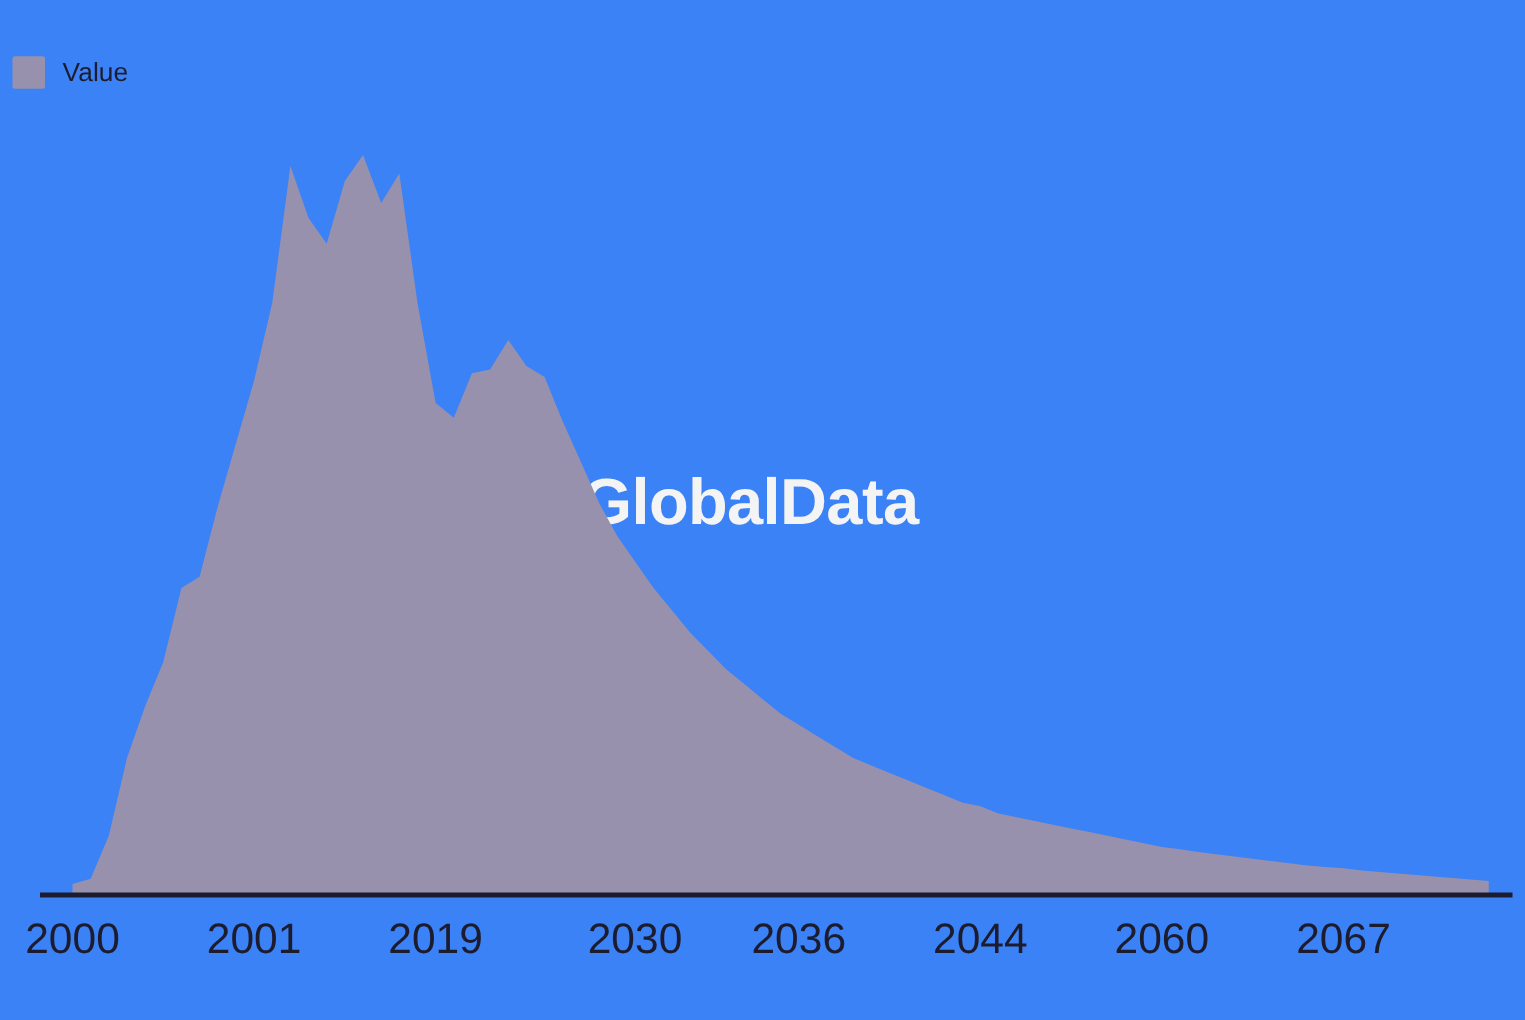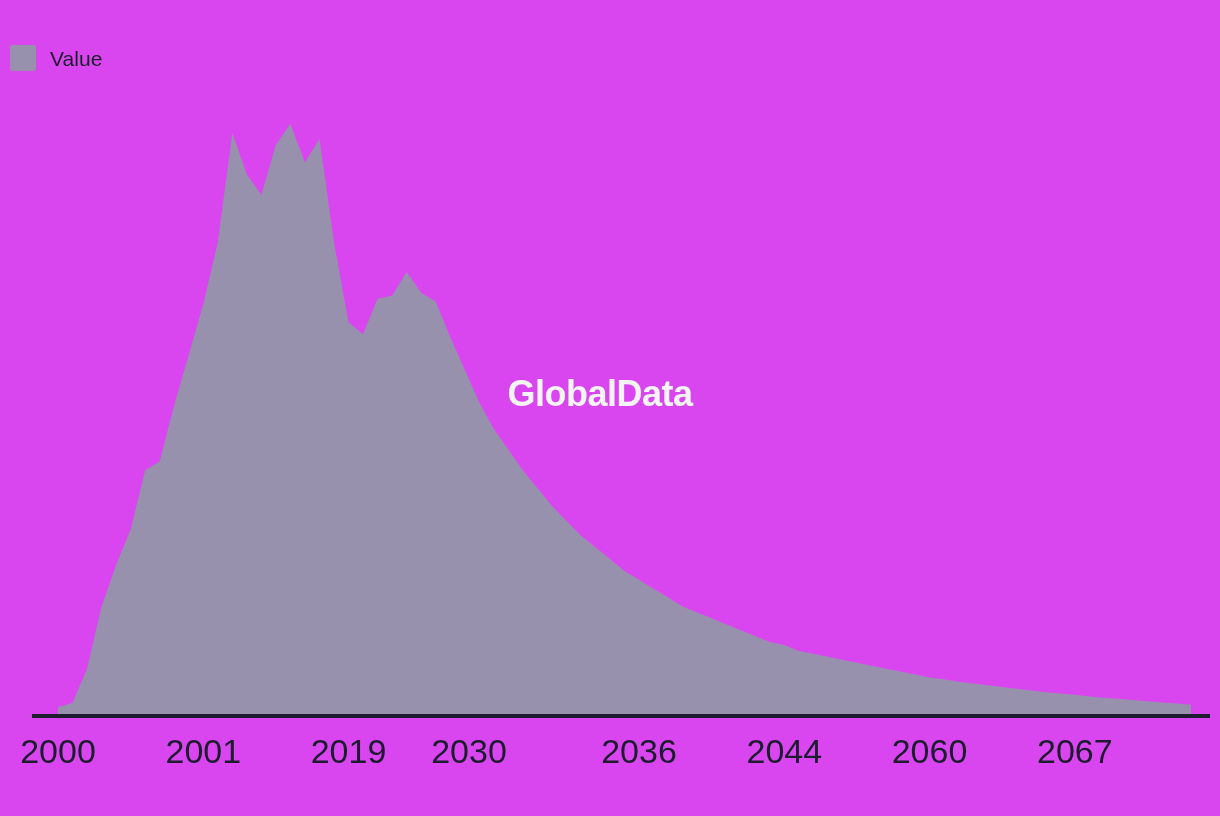--- a/index.html
+++ b/index.html
@@ -14,21 +14,21 @@
     font-family: "Liberation Sans", sans-serif;
     overflow: hidden;
     position: relative;
   }
 
   #chart-root {
     position: absolute;
     left: 0; top: 0;
     width: 1220px;
     height: 816px;
-    background: #d946ef;
+    background: #3b82f6;
   }
 
   
   #legend {
     position: absolute;
     left: 10px;
     top: 44px;
     height: 28px;
     display: flex;
     align-items: center;
@@ -68,21 +68,21 @@
     height: 740px;
   }
 
   
   #watermark {
     position: absolute;
     left: 0;
     top: 376px;
     width: 1220px;
     text-align: center;
-    font-size: 36px;
+    font-size: 52px;
     font-weight: bold;
     color: #f4f4f5;
     letter-spacing: -0.5px;
     pointer-events: none;
     user-select: none;
     line-height: 1;
   }
   #watermark .wm-text {
     position: relative;
     left: -10px;
@@ -135,20 +135,20 @@
       <path id="area-path" fill="#9891ad" stroke="none" d="M 58.00 716.00 L 58.00 707.12 L 72.53 702.98 L 87.05 668.64 L 101.58 606.48 L 116.10 565.04 L 130.63 529.52 L 145.15 470.32 L 159.68 461.44 L 174.21 405.20 L 188.73 354.88 L 203.26 304.56 L 217.78 242.40 L 232.31 132.88 L 246.83 174.32 L 261.36 195.04 L 275.88 144.72 L 290.41 124.00 L 304.94 162.48 L 319.46 138.80 L 333.99 242.40 L 348.51 322.32 L 363.04 334.16 L 377.56 298.64 L 392.09 295.68 L 406.62 272.00 L 421.14 292.72 L 435.67 301.60 L 450.19 337.12 L 464.72 369.68 L 479.24 402.24 L 493.77 428.88 L 508.29 449.60 L 522.82 470.32 L 537.35 488.08 L 551.87 505.84 L 566.40 520.64 L 580.92 535.44 L 595.45 547.28 L 609.97 559.12 L 624.50 570.96 L 639.03 579.84 L 653.55 588.72 L 668.08 597.60 L 682.60 606.48 L 697.13 612.40 L 711.65 618.32 L 726.18 624.24 L 740.71 630.16 L 755.23 636.08 L 769.76 642.00 L 784.28 644.96 L 798.81 650.88 L 813.33 653.84 L 827.86 656.80 L 842.38 659.76 L 856.91 662.72 L 871.44 665.68 L 885.96 668.64 L 900.49 671.60 L 915.01 674.56 L 929.54 677.52 L 944.06 679.30 L 958.59 681.66 L 973.12 683.44 L 987.64 685.22 L 1002.17 686.99 L 1016.69 688.77 L 1031.22 690.54 L 1045.74 692.32 L 1060.27 693.50 L 1074.79 694.69 L 1089.32 696.46 L 1103.85 697.65 L 1118.37 698.83 L 1132.90 700.02 L 1147.42 701.20 L 1161.95 702.38 L 1176.47 703.57 L 1191.00 704.75 L 1191.00 716.00 Z"></path>
     </svg>
   </div>
 
   <div id="x-axis-line" style="background: rgb(28, 28, 46);"></div>
 
   <div id="x-tick-labels">
       <span class="x-tick-label" style="left: 58px; color: rgb(28, 28, 46);">2000</span>
       <span class="x-tick-label" style="left: 203.3px; color: rgb(28, 28, 46);">2001</span>
       <span class="x-tick-label" style="left: 348.5px; color: rgb(28, 28, 46);">2019</span>
-      <span class="x-tick-label" style="left: 469px; color: rgb(28, 28, 46);">2030</span>
+      <span class="x-tick-label" style="left: 508px; color: rgb(28, 28, 46);">2030</span>
       <span class="x-tick-label" style="left: 639px; color: rgb(28, 28, 46);">2036</span>
       <span class="x-tick-label" style="left: 784.3px; color: rgb(28, 28, 46);">2044</span>
       <span class="x-tick-label" style="left: 929.5px; color: rgb(28, 28, 46);">2060</span>
       <span class="x-tick-label" style="left: 1074.8px; color: rgb(28, 28, 46);">2067</span>
     </div>
 
 </div>
 
 </body></html>

